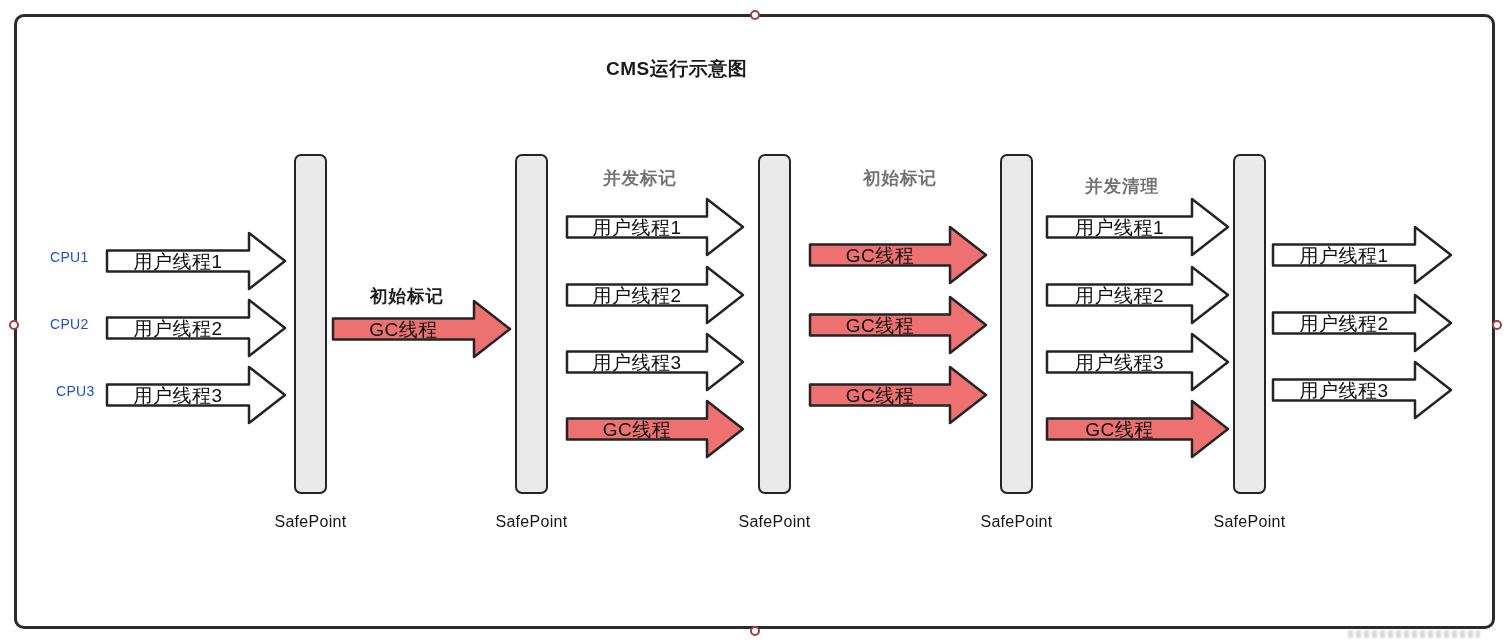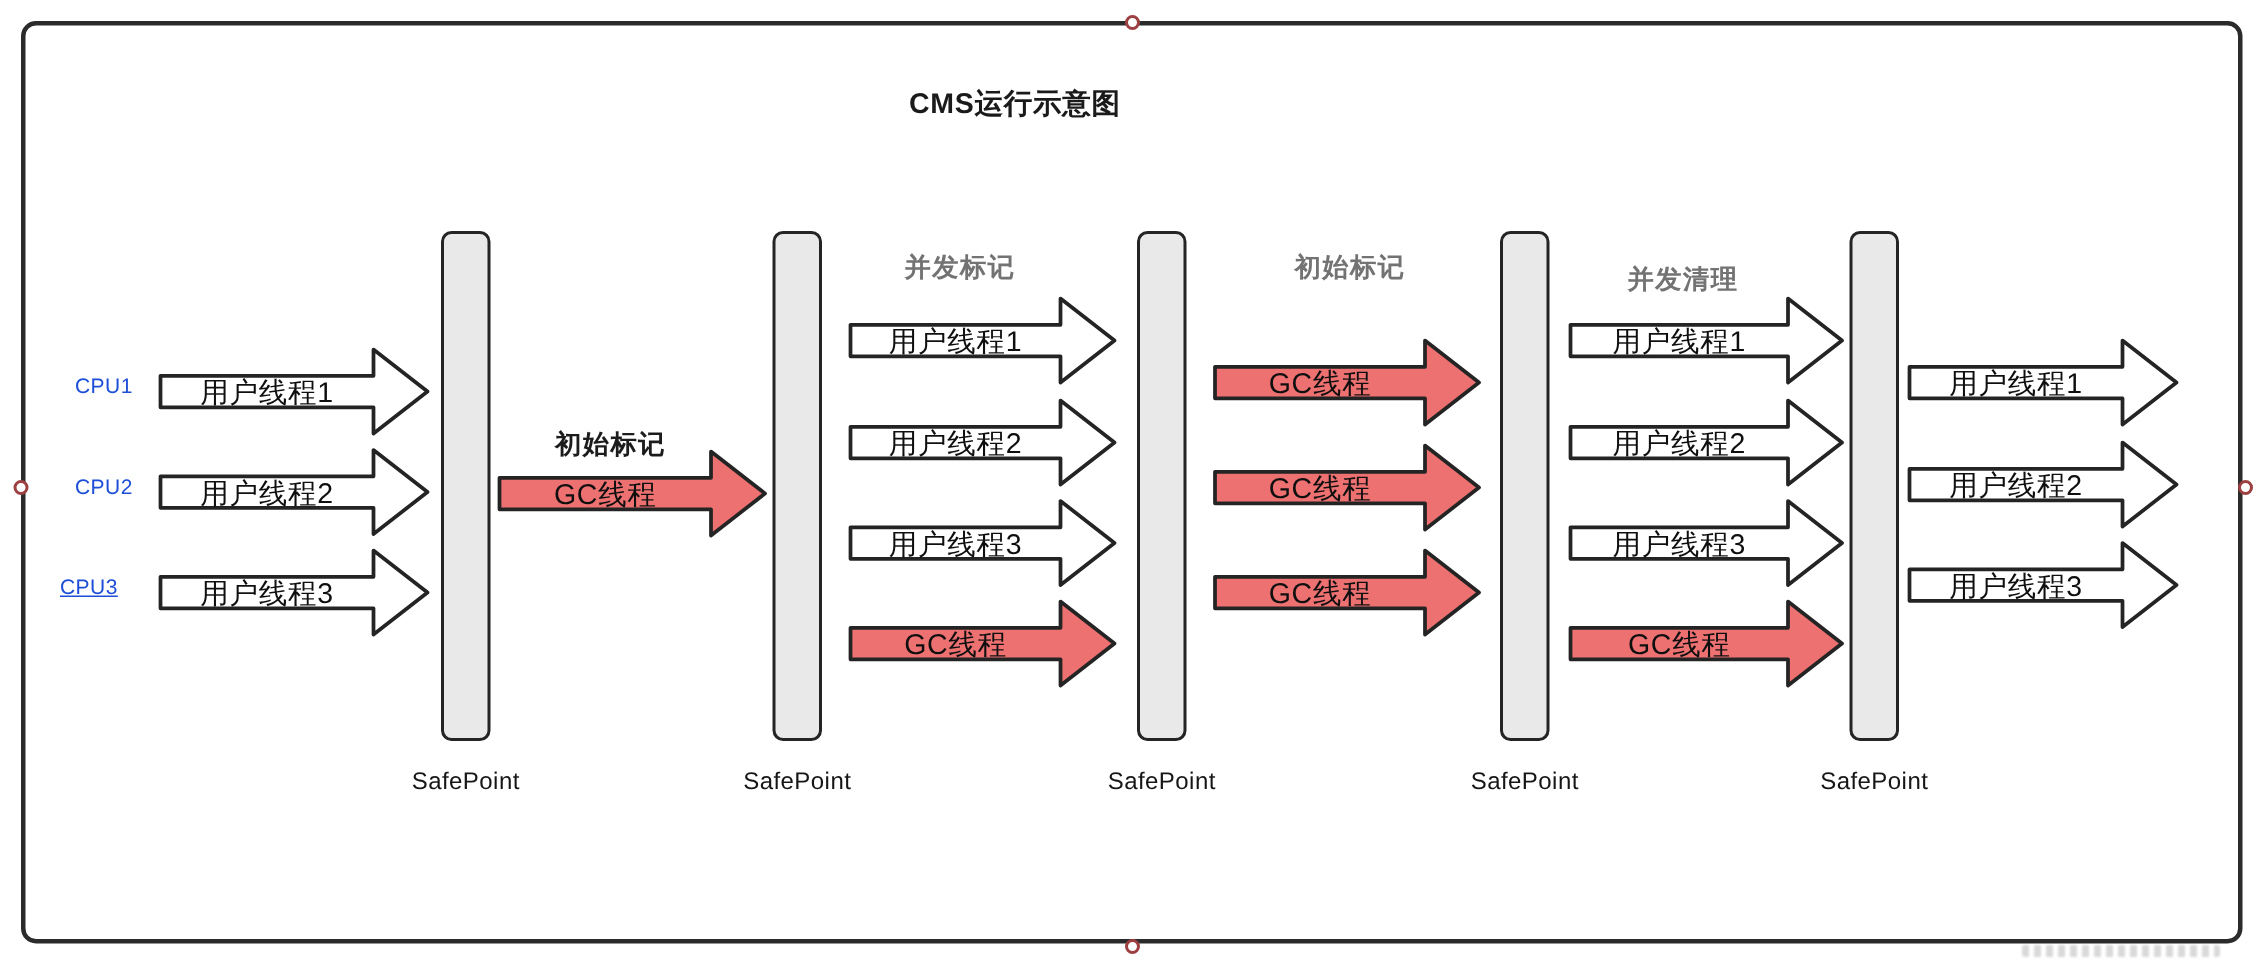--- a/index.html
+++ b/index.html
@@ -70,21 +70,21 @@
   <div class="handle" style="left:750px;top:10px;"></div>
   <div class="handle" style="left:750px;top:626px;"></div>
   <div class="handle" style="left:9px;top:320px;"></div>
   <div class="handle" style="left:1492px;top:320px;"></div>
 
   <div class="title">CMS运行示意图</div>
 
   <div id="layer">
       <div class="cpu-label" style="left: 50px; top: 249px;">CPU1</div>
       <div class="cpu-label" style="left: 50px; top: 316px;">CPU2</div>
-      <div class="cpu-label" style="left: 40px; top: 383px; text-decoration: underline;">CPU3</div>
+      <div class="cpu-label" style="left: 56px; top: 383px;">CPU3</div>
       <div class="bar" style="left: 294px; top: 154px;"></div>
       <div class="sp-label" style="left: 240.5px; top: 513px;">SafePoint</div>
       <div class="bar" style="left: 515px; top: 154px;"></div>
       <div class="sp-label" style="left: 461.5px; top: 513px;">SafePoint</div>
       <div class="bar" style="left: 758px; top: 154px;"></div>
       <div class="sp-label" style="left: 704.5px; top: 513px;">SafePoint</div>
       <div class="bar" style="left: 1000px; top: 154px;"></div>
       <div class="sp-label" style="left: 946.5px; top: 513px;">SafePoint</div>
       <div class="bar" style="left: 1233px; top: 154px;"></div>
       <div class="sp-label" style="left: 1179.5px; top: 513px;">SafePoint</div>

